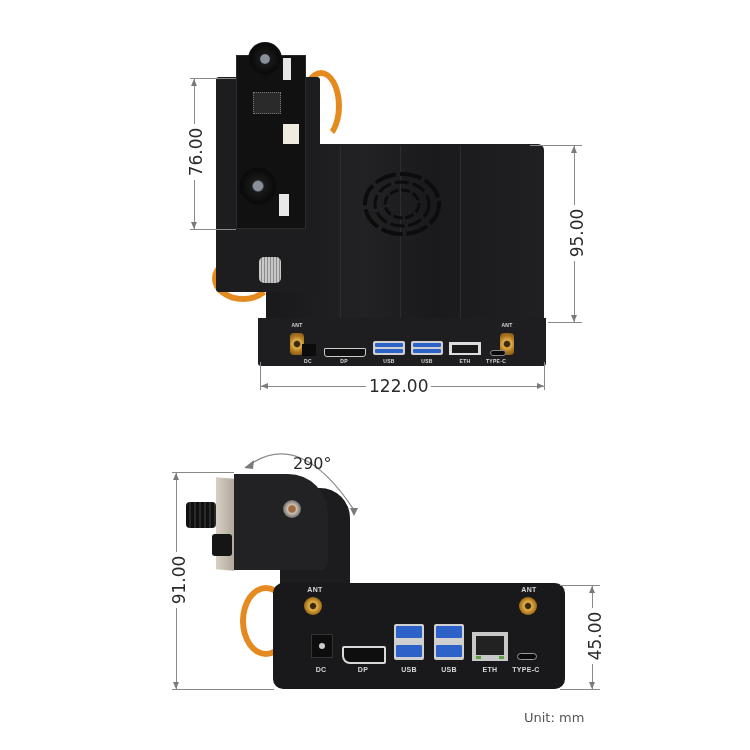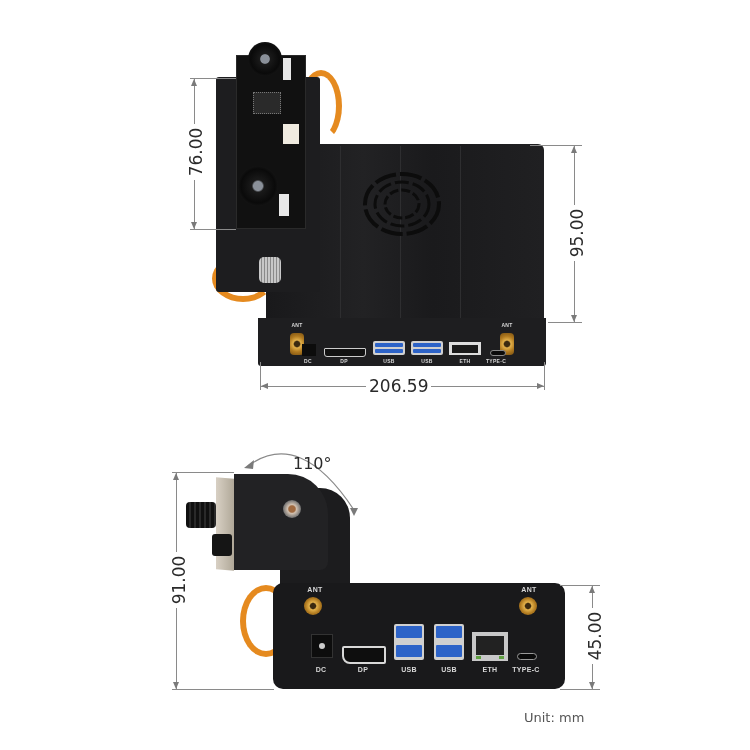--- a/index.html
+++ b/index.html
@@ -96,33 +96,33 @@
     <div class="dim-line" style="left:574px;top:146px;width:1px;height:176px;"></div>
     <div class="arrow-up" style="left:571px;top:146px;"></div>
     <div class="arrow-down" style="left:571px;top:315px;"></div>
     <div class="dim-label vert" style="left:549px;top:223px;width:50px;text-align:center;">95.00</div>
 
     <div class="dim-line" style="left:260px;top:362px;width:1px;height:28px;"></div>
     <div class="dim-line" style="left:544px;top:362px;width:1px;height:28px;"></div>
     <div class="dim-line" style="left:261px;top:386px;width:283px;height:1px;"></div>
     <div class="arrow-left" style="left:261px;top:383px;"></div>
     <div class="arrow-right" style="left:537px;top:383px;"></div>
-    <div class="dim-label" style="left:366px;top:376px;">206.59</div>
+    <div class="dim-label" style="left:366px;top:376px;">122.00</div>
   </div>
 
   <div>
 
     <div class="abs" style="left:240px;top:438px;width:130px;height:80px;">
       <svg width="130" height="80" viewBox="0 0 130 80">
         <path d="M8 28 Q60 -10 114 72" fill="none" stroke="#8a8a8a" stroke-width="1.2"></path>
         <polygon points="4,30 14,22 13,31" fill="#7a7a7a"></polygon>
         <polygon points="110,70 118,70 114,78" fill="#7a7a7a"></polygon>
       </svg>
     </div>
-    <div class="abs" style="left:293px;top:454px;font-family:'DejaVu Sans',sans-serif;font-size:16px;color:#2a2a2a;">110°</div>
+    <div class="abs" style="left:293px;top:454px;font-family:'DejaVu Sans',sans-serif;font-size:16px;color:#2a2a2a;">290°</div>
 
     <div class="ribbon" style="left:240px;top:585px;width:40px;height:60px;border-right-color:transparent;"></div>
 
     <div class="case" style="left:280px;top:488px;width:70px;height:120px;border-radius:0 30px 0 0;background:#1c1c1e;"></div>
     <div class="case" style="left:234px;top:474px;width:94px;height:96px;border-radius:0 40px 8px 0;background:#222224;"></div>
     <div class="abs" style="left:283px;top:500px;width:18px;height:18px;border-radius:50%;background:radial-gradient(circle,#a06a40 0 25%,#d0c0b0 35%,#707070 70%,#3a3a3a 100%);"></div>
 
     <div class="abs" style="left:216px;top:478px;width:18px;height:92px;background:linear-gradient(90deg,#d8d0c4,#b0a898);transform:skewY(5deg);"></div>
     <div class="abs" style="left:186px;top:502px;width:30px;height:26px;background:repeating-linear-gradient(90deg,#101010 0 3px,#2a2a2a 3px 5px);border-radius:4px;"></div>
     <div class="abs" style="left:212px;top:534px;width:20px;height:22px;background:#151515;border-radius:3px;"></div>

